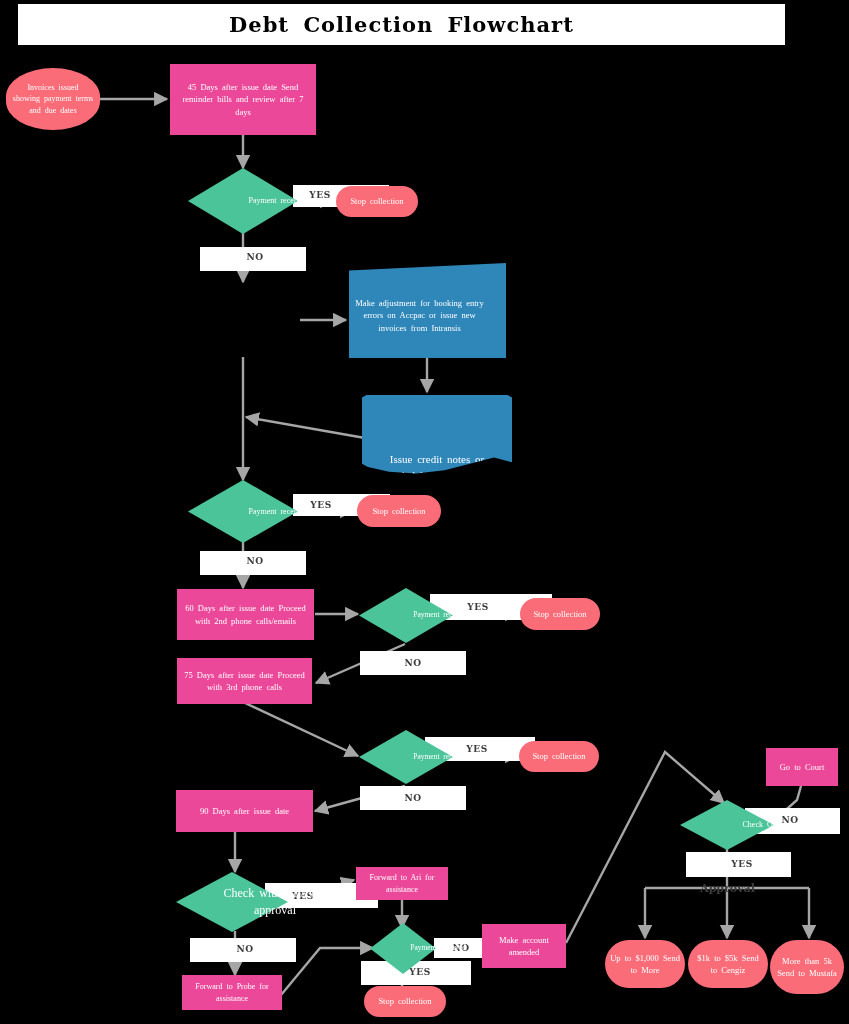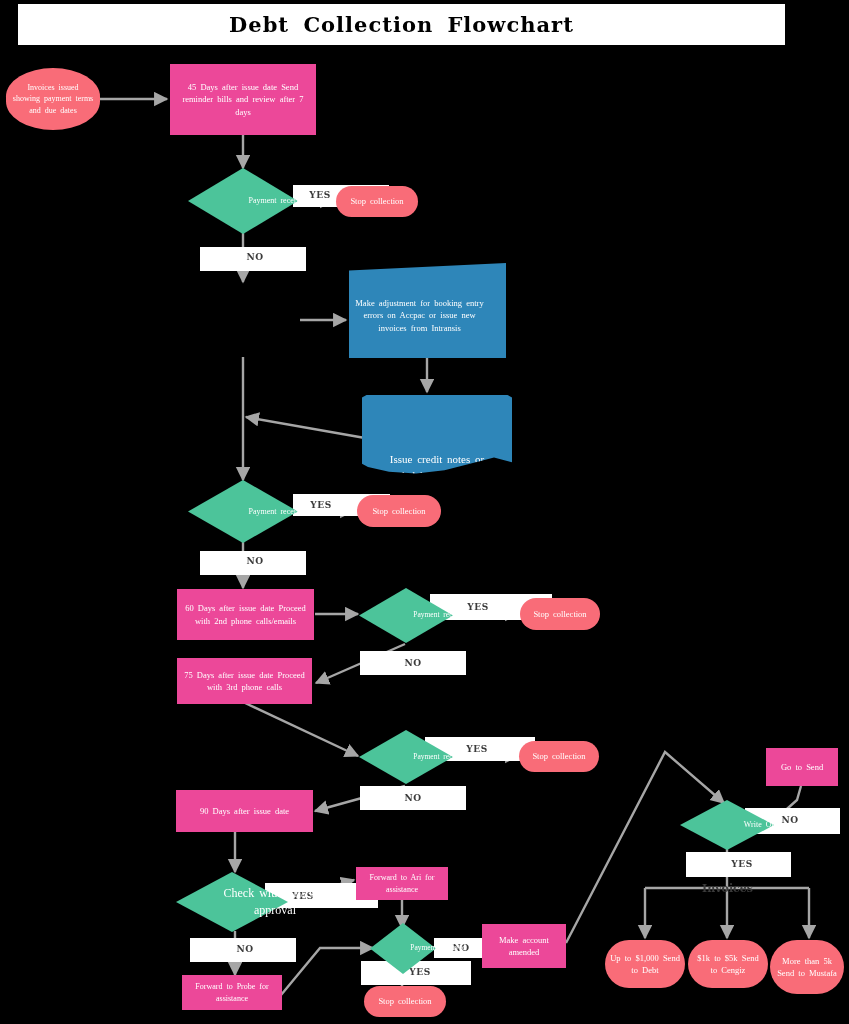--- a/index.html
+++ b/index.html
@@ -141,21 +141,21 @@
   <div class="edgelabel" style="left:463px;top:600px;width:30px;height:14px;">YES</div>
   <div class="edgelabel" style="left:398px;top:656px;width:30px;height:14px;">NO</div>
   <div class="edgelabel" style="left:462px;top:742px;width:30px;height:14px;">YES</div>
   <div class="edgelabel" style="left:398px;top:791px;width:30px;height:14px;">NO</div>
   <div class="edgelabel" style="left:288px;top:889px;width:30px;height:14px;">YES</div>
   <div class="edgelabel" style="left:230px;top:942px;width:30px;height:14px;">NO</div>
   <div class="edgelabel" style="left:446px;top:941px;width:30px;height:14px;">NO</div>
   <div class="edgelabel" style="left:405px;top:965px;width:30px;height:14px;">YES</div>
   <div class="edgelabel" style="left:775px;top:813px;width:30px;height:14px;">NO</div>
   <div class="edgelabel" style="left:727px;top:857px;width:30px;height:14px;">YES</div>
-  <div class="approval-label" style="left:690px;top:880px;width:75px;height:16px;">Invoices</div>
+  <div class="approval-label" style="left:690px;top:880px;width:75px;height:16px;">Approval</div>
 
   <div class="node ellipse" style="left:6px;top:68px;width:94px;height:62px;font-size:8px;padding:4px 6px;">Invoices  issued showing  payment terms  and  due dates</div>
 
   <div class="node rect" style="left:170px;top:64px;width:146px;height:71px;font-size:8.5px;padding:4px 8px;">45 Days after  issue  date Send  reminder  bills and  review after  7 days</div>
 
   <div class="diamond-wrap" style="left:188px;top:168px;width:110px;height:66px;">
     <div class="diamond"></div>
     <div class="diamond-label" style="font-size:8px;">Payment   received</div>
   </div>
 
@@ -209,24 +209,24 @@
     <div class="diamond"></div>
     <div class="diamond-label" style="font-size:7.5px;">Payment received</div>
   </div>
 
   <div class="node pill" style="left:364px;top:986px;width:82px;height:31px;font-size:8.5px;">Stop  collection</div>
 
   <div class="node rect" style="left:482px;top:924px;width:84px;height:44px;font-size:8.5px;padding:2px 4px;">Make  account amended</div>
 
   <div class="diamond-wrap" style="left:680px;top:800px;width:94px;height:50px;">
     <div class="diamond"></div>
-    <div class="diamond-label" style="font-size:8px;">Write Off?</div>
-  </div>
-
-  <div class="node rect" style="left:766px;top:748px;width:72px;height:38px;font-size:8.5px;">Go to Send</div>
-
-  <div class="node pill" style="left:605px;top:940px;width:80px;height:48px;font-size:8.5px;padding:2px 4px;">Up to $1,000 Send  to Debt</div>
+    <div class="diamond-label" style="font-size:8px;">Check Off?</div>
+  </div>
+
+  <div class="node rect" style="left:766px;top:748px;width:72px;height:38px;font-size:8.5px;">Go to Court</div>
+
+  <div class="node pill" style="left:605px;top:940px;width:80px;height:48px;font-size:8.5px;padding:2px 4px;">Up to $1,000 Send  to More</div>
 
   <div class="node pill" style="left:688px;top:940px;width:80px;height:48px;font-size:8.5px;padding:2px 4px;text-align:center;">$1k to $5k Send to Cengiz</div>
 
   <div class="node pill" style="left:770px;top:940px;width:74px;height:54px;font-size:8.5px;padding:2px 4px;">More  than  5k Send  to Mustafa</div>
 
 </div>
 
 </body></html>

